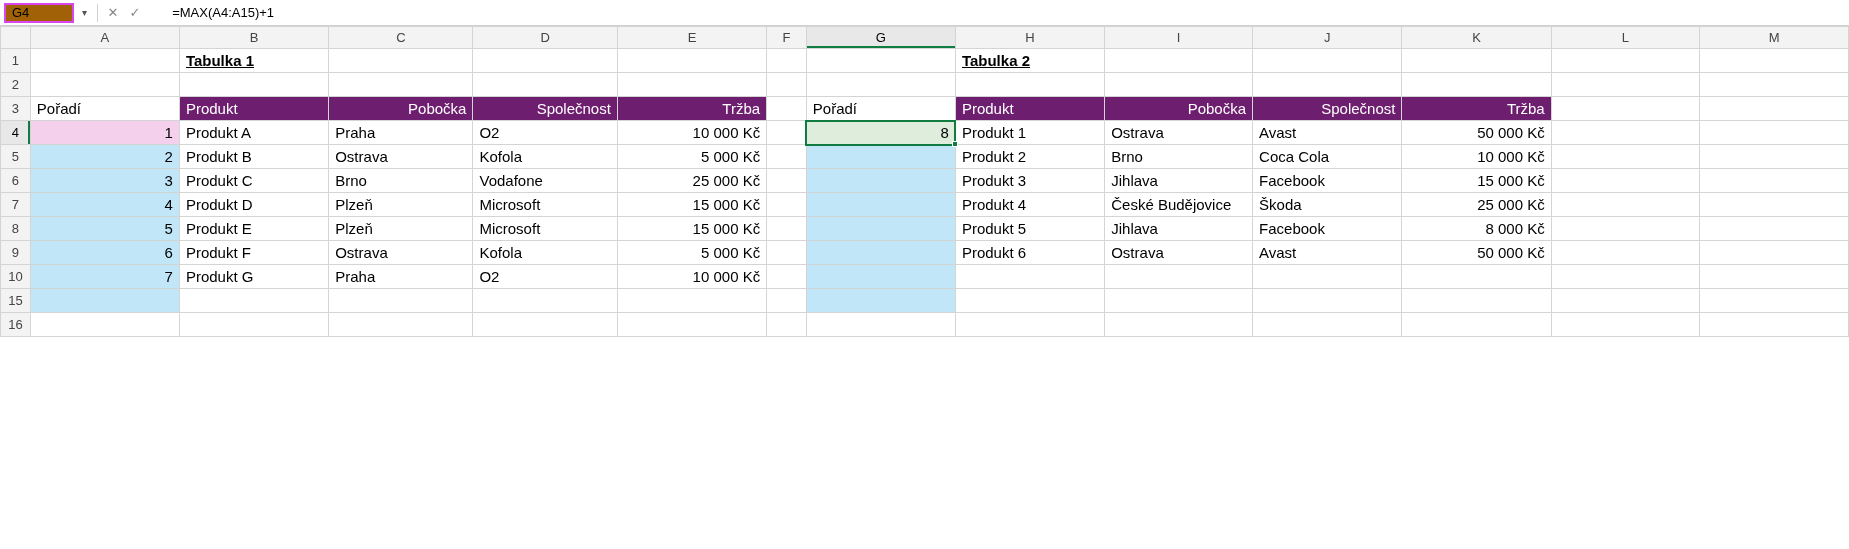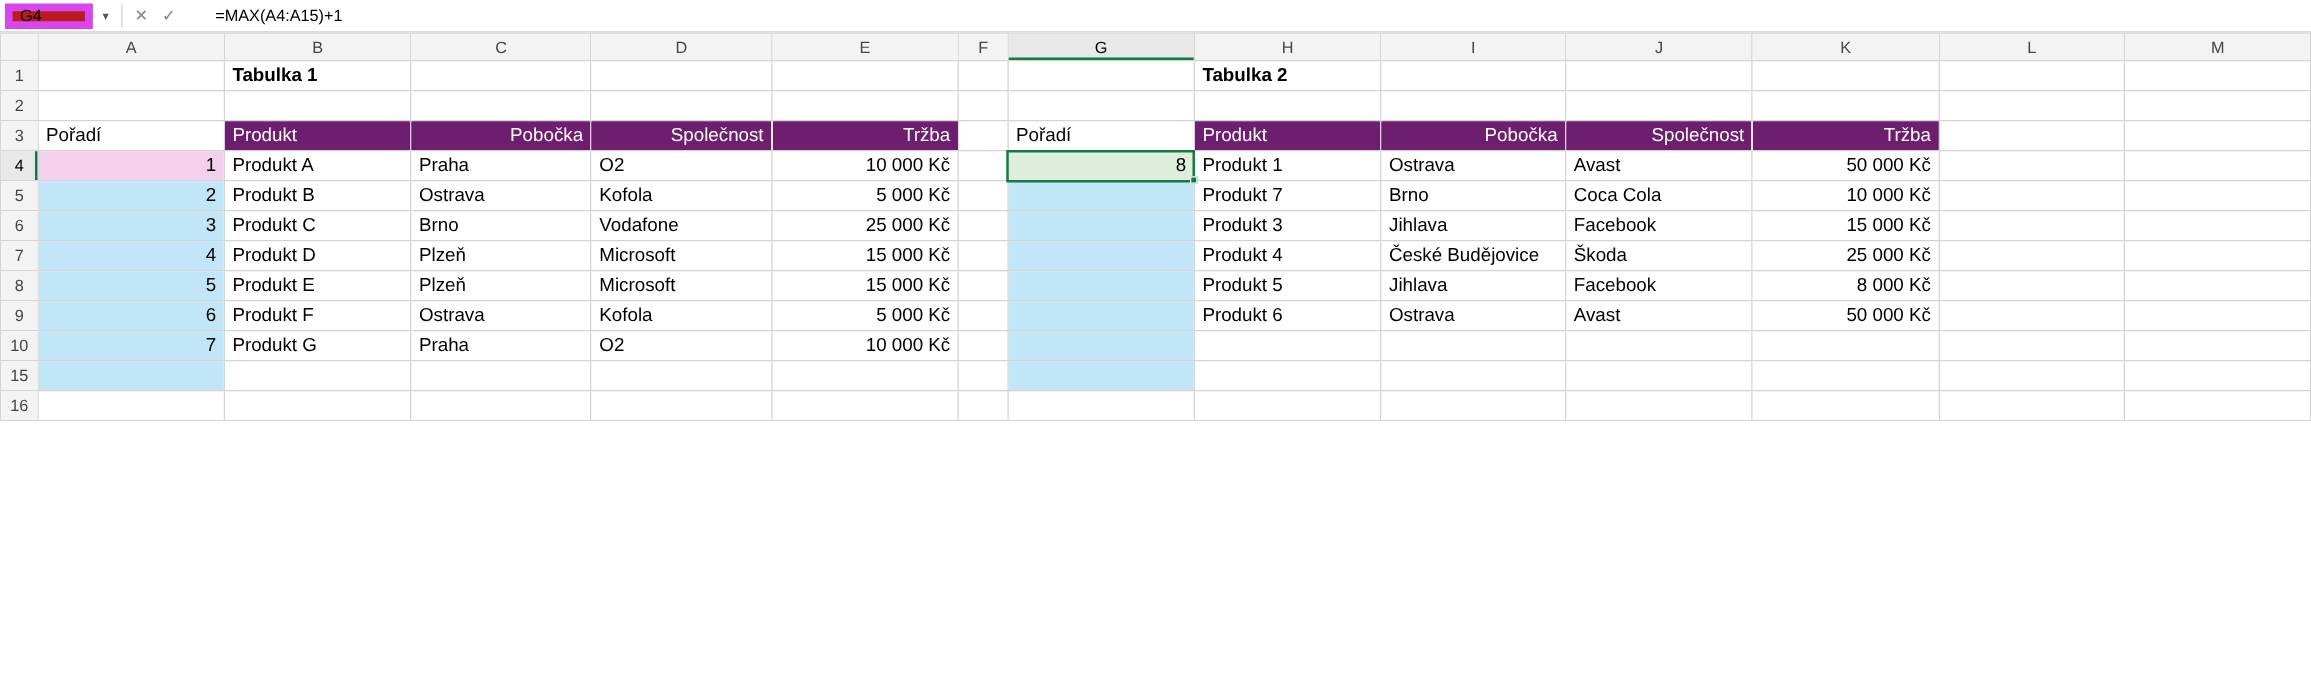--- a/index.html
+++ b/index.html
@@ -18,22 +18,22 @@
     align-items: center;
     height: 26px;
     border-bottom: 1px solid #d0d0d0;
     background: #ffffff;
     padding: 0 4px;
     gap: 4px;
   }
   .name-box {
     width: 70px;
     height: 20px;
-    border: 6px solid #d946ef;
-    background: #b91c1c;
+    border: 2px solid #d946ef;
+    background: #a16207;
     font-size: 13px;
     padding: 0 6px;
     display: flex;
     align-items: center;
   }
   .name-box-chevron {
     font-size: 10px;
     color: #555;
     padding: 0 4px;
   }
@@ -106,21 +106,21 @@
 
   .cell-inner {
     padding: 2px 6px;
     height: 100%;
     display: flex;
     align-items: center;
     white-space: nowrap;
     overflow: hidden;
     font-size: 15px;
   }
-  .cell-inner.bold { font-weight: 700; }
+  .cell-inner.bold { font-weight: 700; text-decoration: underline; }
   .cell-inner.right { justify-content: flex-end; }
   .cell-inner.white { color: #fff; }
 
   td.header-purple { background: #6e1e6e; margin-left: 32px; }
   td.pink-fill { background: #f5d0ec; }
   td.blue-fill { background: #c0e6f7; }
   td.green-sel-fill { background: #dfeedc; }
 
   td.active-cell {
     outline: 2px solid #107c41;
@@ -334,21 +334,21 @@
           </td>
       <td>
             <div class="cell-inner">Kofola</div>
           </td>
       <td>
             <div class="cell-inner right">5 000 Kč</div>
           </td>
       <td></td>
       <td class="blue-fill"></td>
       <td>
-            <div class="cell-inner">Produkt 7</div>
+            <div class="cell-inner">Produkt 2</div>
           </td>
       <td>
             <div class="cell-inner">Brno</div>
           </td>
       <td>
             <div class="cell-inner">Coca Cola</div>
           </td>
       <td>
             <div class="cell-inner right">10 000 Kč</div>
           </td>

